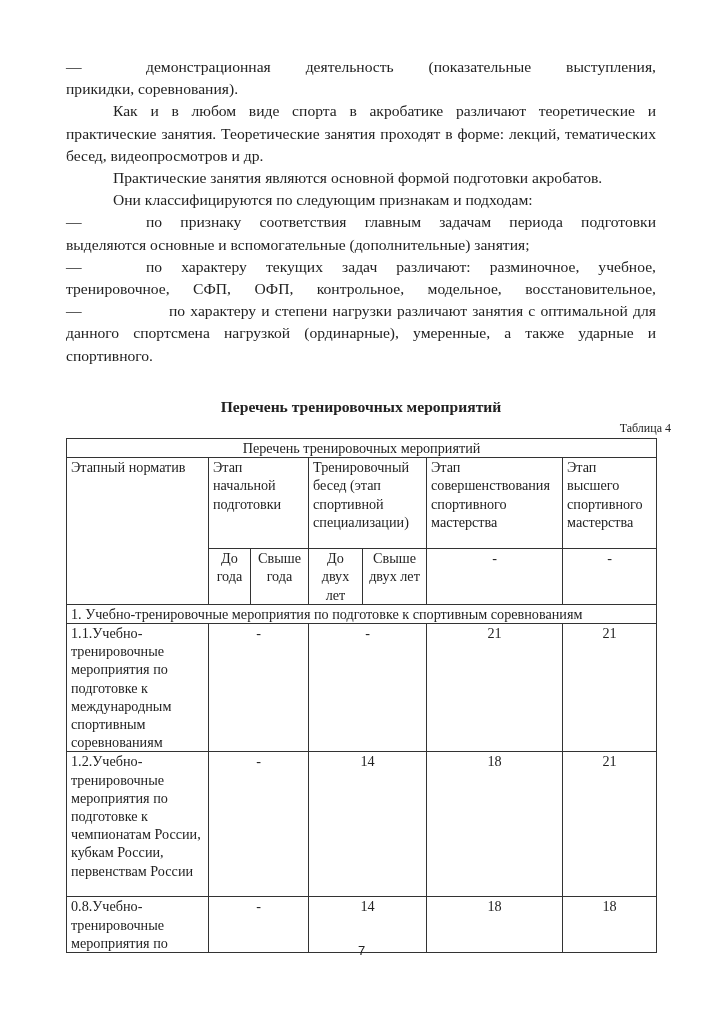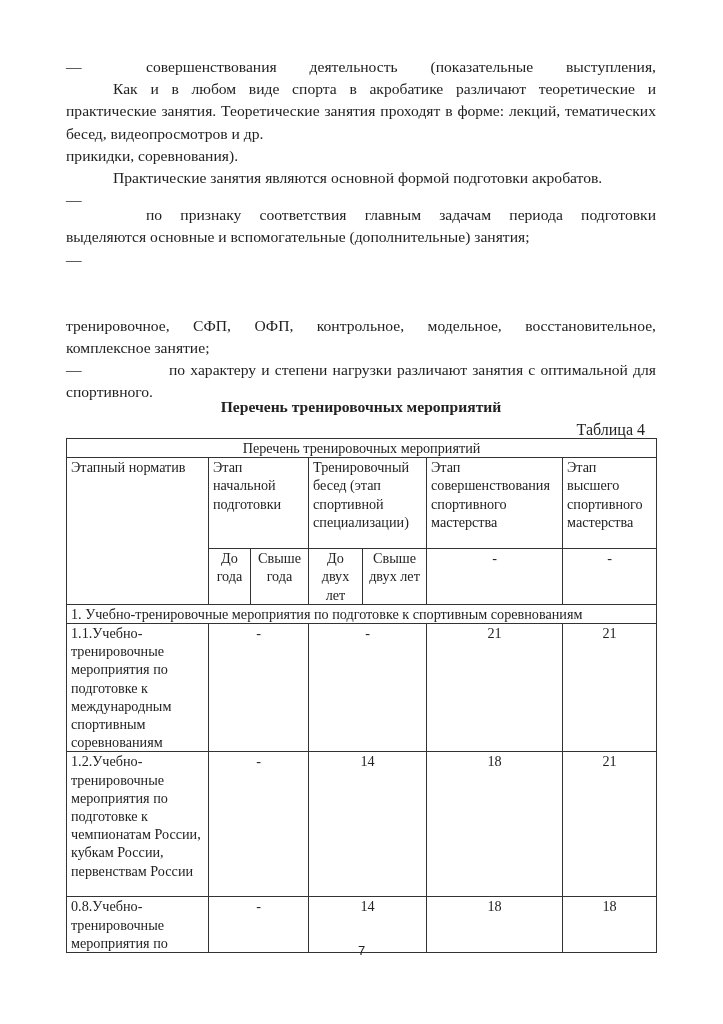--- a/index.html
+++ b/index.html
@@ -1,64 +1,66 @@
 <!DOCTYPE html>
 <html><head>
 <meta charset="utf-8">
 <style>
   html, body { margin:0; padding:0; background:#ffffff; }
   body { width:723px; height:1024px; position:relative; overflow:hidden;
          font-family:"Liberation Serif","DejaVu Serif",serif; color:#222; }
   .page { position:absolute; left:0; top:0; width:723px; height:1024px; }
   .txt { position:absolute; left:66px; width:590px; font-size:15.6px; line-height:22.2px; }
   .p { margin:0; text-align:justify; text-align-last:left; }
-  .p.j { text-align-last:justify;margin-top:44px; }
+  .p.j { text-align-last:justify; }
   .ind { text-indent:47px; }
   .dash-line { display:flex; justify-content:space-between; }
   .dash-line .dash { width:80px; flex:none; }
   .title { position:absolute; left:66px; width:590px; top:398px; text-align:center;
            font-weight:bold; font-size:15.6px; }
-  .tabno { position:absolute; right:78px; top:421px; font-size:16px; }
+  .tabno { position:absolute; right:52px; top:421px; font-size:12px; }
   table { position:absolute; left:66px; top:438px; width:590px; border-collapse:collapse;
           font-size:14.2px; line-height:18.2px; table-layout:fixed; }
   td { border:1px solid #333; vertical-align:top; padding:0 4px; }
   td.c { text-align:center; }
   .pagenum { position:absolute; left:0; width:723px; top:943px; text-align:center;
              font-family:"Liberation Sans","DejaVu Sans",sans-serif; font-size:13px; }
 </style>
 </head>
 <body>
 
 <div class="page">
 
   <div class="txt" style="top:56px;">
     <p class="p dash-line">
       <span class="dash">—</span>
-      <span style="flex:1; text-align:justify; text-align-last:justify;">совершенствования деятельность (показательные выступления,</span>
+      <span style="flex:1; text-align:justify; text-align-last:justify;">демонстрационная деятельность (показательные выступления,</span>
     </p>
+    <p class="p">прикидки, соревнования).</p>
     <p class="p ind">Как и в любом виде спорта в акробатике различают теоретические и практические занятия. Теоретические занятия проходят в форме: лекций, тематических бесед, видеопросмотров и др.</p>
-    <p class="p">прикидки, соревнования).</p>
     <p class="p ind">Практические занятия являются основной формой подготовки акробатов.</p>
+    <p class="p ind">Они классифицируются по следующим признакам и подходам:</p>
 
     <p class="p dash-line">
       <span class="dash">—</span>
-      <span style="flex:1; text-align:justify; text-align-last:justify;margin-top:15px;">по признаку соответствия главным задачам периода подготовки</span>
+      <span style="flex:1; text-align:justify; text-align-last:justify;">по признаку соответствия главным задачам периода подготовки</span>
     </p>
     <p class="p">выделяются основные и вспомогательные (дополнительные) занятия;</p>
 
     <p class="p dash-line">
       <span class="dash">—</span>
+      <span style="flex:1; text-align:justify; text-align-last:justify;">по характеру текущих задач различают: разминочное, учебное,</span>
     </p>
     <p class="p j">тренировочное, СФП, ОФП, контрольное, модельное, восстановительное,</p>
-    <p class="p">комплексное занятие;</p>
 
     <p class="p dash-line">
       <span class="dash">—</span>
       <span style="flex:1; text-align:justify; text-align-last:justify;margin-left:23px;">по характеру и степени нагрузки различают занятия с оптимальной для</span>
     </p>
+    <p class="p j">данного спортсмена нагрузкой (ординарные), умеренные, а также ударные и</p>
     <p class="p">спортивного.</p>
   </div>
 
   <div class="title">Перечень тренировочных мероприятий</div>
   <div class="tabno">Таблица 4</div>
 
   <table>
     <colgroup>
       <col style="width:142px">
         <col style="width:42px">

